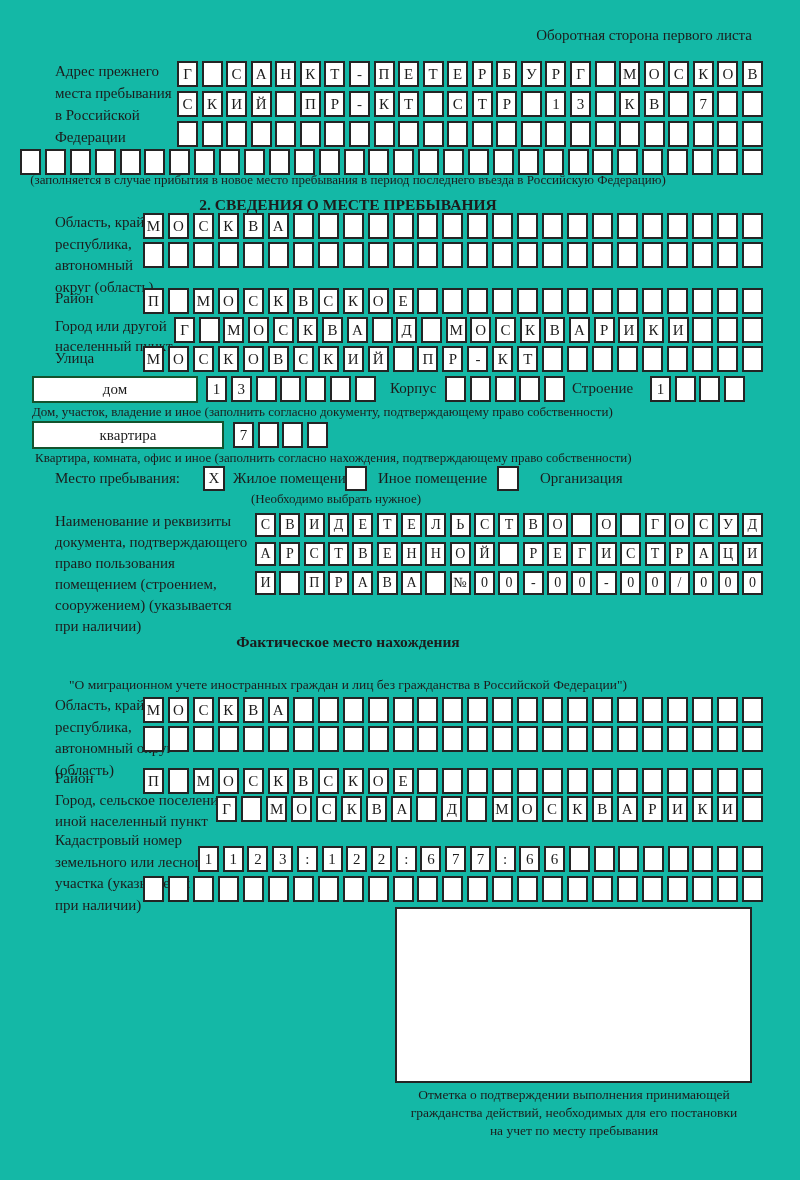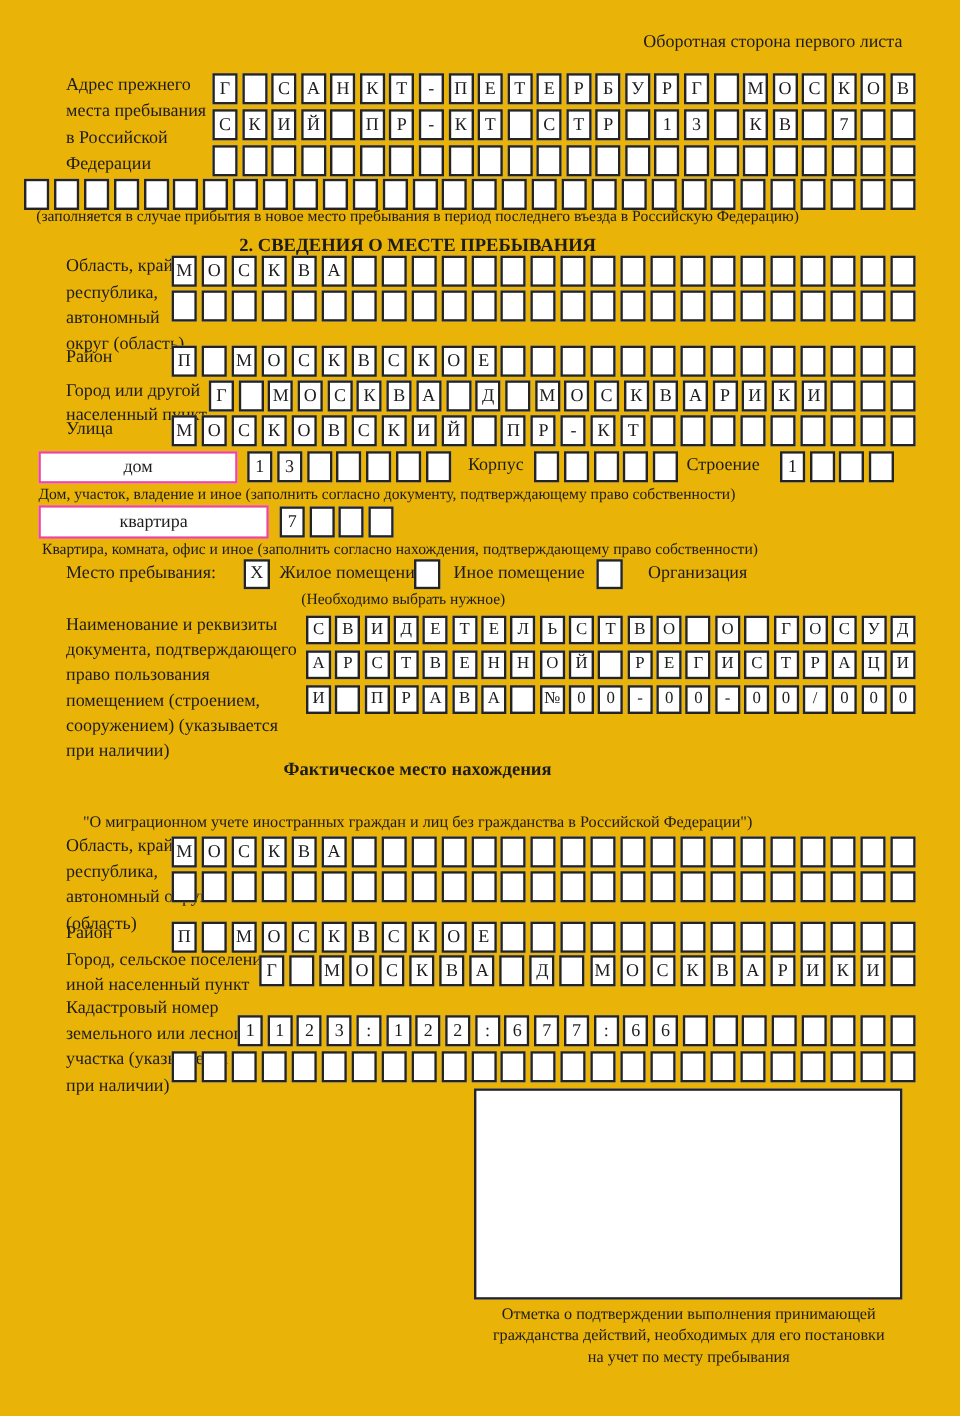--- a/index.html
+++ b/index.html
@@ -1,27 +1,27 @@
 <!DOCTYPE html>
 <html><head>
 <meta charset="utf-8">
 <style>
   html,body{margin:0;padding:0;background:#ffffff;}
-  .page{position:relative;width:800px;height:1180px;background:#eab308;
+  .page{position:relative;width:800px;height:1180px;background:#14b8a6;
         font-family:"Liberation Serif","DejaVu Serif",serif;color:#1c1c1c;overflow:hidden;}
   .t{position:absolute;font-size:15px;white-space:nowrap;}
   .lines{position:absolute;font-size:15px;white-space:nowrap;}
   .note{position:absolute;font-size:13px;white-space:nowrap;}
   .center{left:0;width:696px;text-align:center;}
   .bold{font-weight:bold;}
   .boxrow{position:absolute;display:flex;justify-content:space-between;}
   .cell{flex:0 0 21px;width:21px;height:26px;border:2px solid #242424;box-sizing:border-box;
         display:flex;align-items:center;justify-content:center;font-size:15px;background:#fff;}
   .sm .cell{height:24px;font-size:14px;}
-  .bigbox{position:absolute;border:2px solid #ec4899;box-sizing:border-box;background:#fff;
+  .bigbox{position:absolute;border:2px solid #14532d;box-sizing:border-box;background:#fff;
         display:flex;align-items:center;justify-content:center;font-size:15px;}
   .chk{position:absolute;width:22px;height:25px;border:2px solid #242424;box-sizing:border-box;
         display:flex;align-items:center;justify-content:center;font-size:15px;background:#fff;}
   .stamp{position:absolute;border:2px solid #242424;box-sizing:border-box;background:#fff;}
   .caption{position:absolute;font-size:13.5px;line-height:18px;text-align:center;}
 </style>
 </head>
 <body>
 
 <div class="page">

